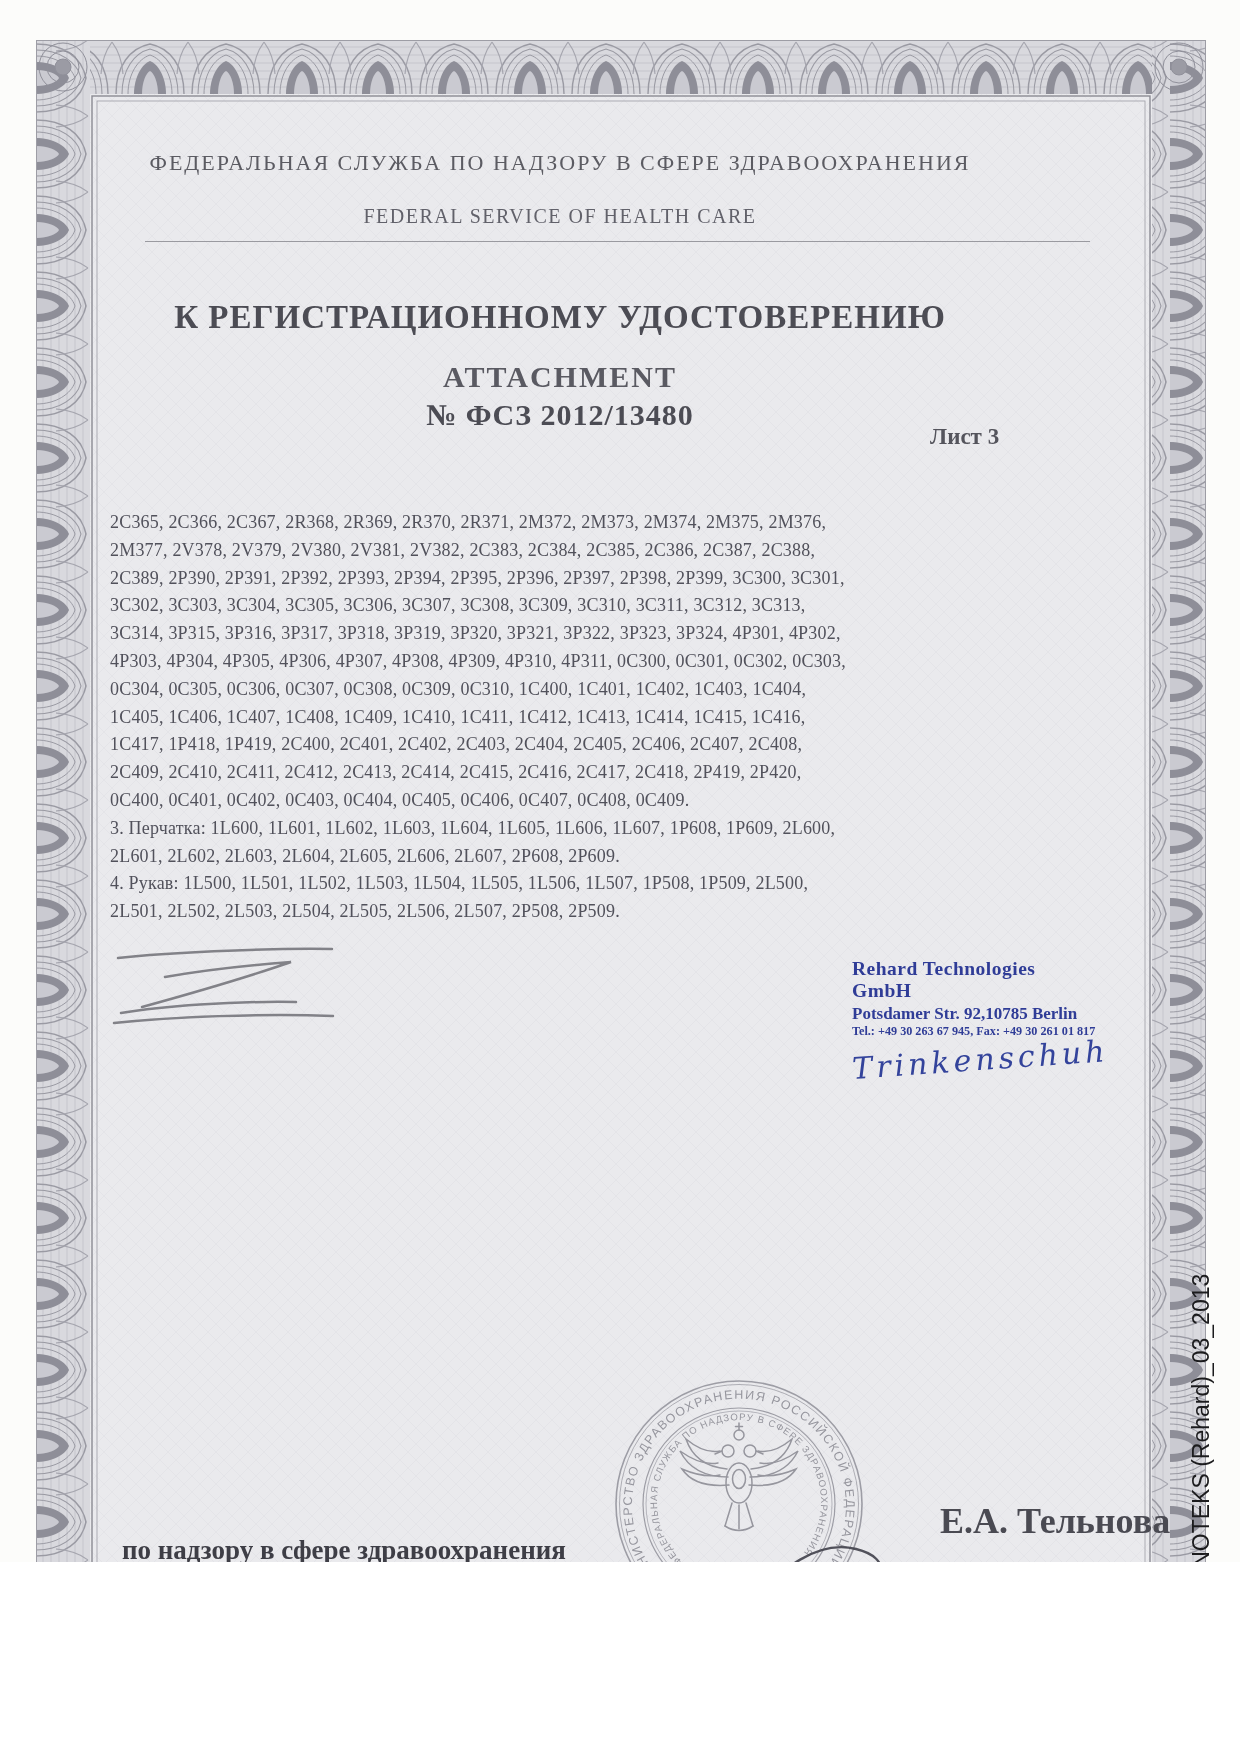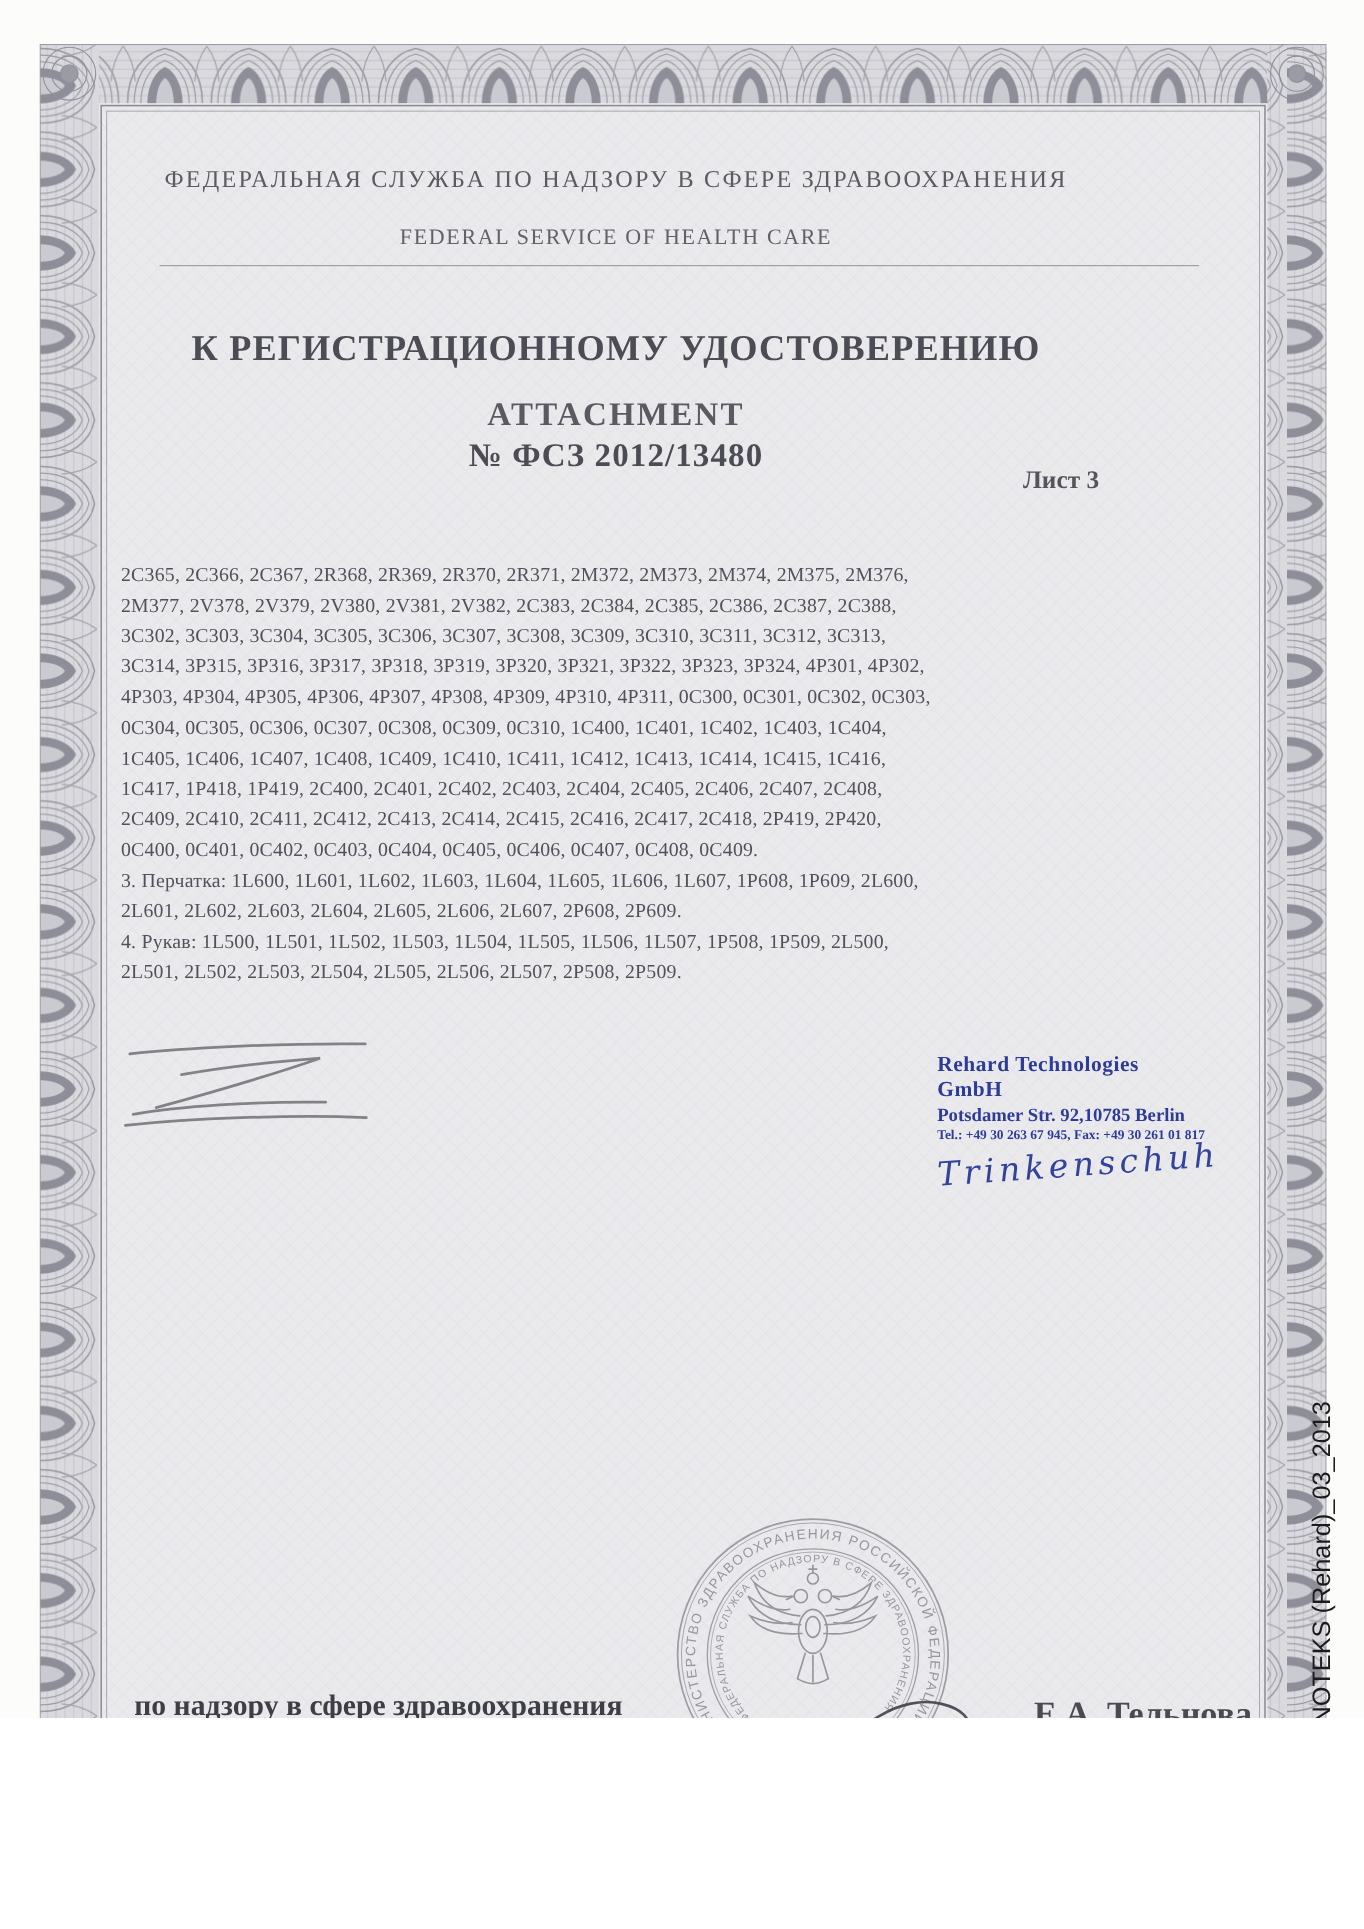--- a/index.html
+++ b/index.html
@@ -22,21 +22,21 @@
     letter-spacing:0.2px;color:#51515b;}
   .body-text div{white-space:nowrap;}
   .stamp{left:852px;top:958px;width:228px;line-height:1.15;}
   .stamp .l1{font-size:19.5px;font-weight:bold;letter-spacing:0.5px;}
   .stamp .l2{display:flex;justify-content:flex-start;font-size:17px;font-weight:bold;margin-top:1px;}
   .stamp .l3{font-size:12.2px;font-weight:bold;margin-top:1px;white-space:nowrap;}
   .handnote{left:852px;top:1042px;font-size:30px;font-style:italic;color:#33439b;
     letter-spacing:4px;transform:rotate(-4deg);font-family:"DejaVu Serif", serif;}
   .sig-pos{left:122px;top:1528px;font-size:27px;font-weight:bold;color:#3e3e46;line-height:44px;}
   .sig-date{left:132px;top:1616px;font-size:24px;font-weight:bold;color:#3e3e46;}
-  .sig-name{left:940px;top:1540px;font-size:31px;font-weight:bold;color:#4a4a52;}
+  .sig-name{left:940px;top:1500px;font-size:36px;font-weight:bold;color:#4a4a52;}
   .serial{left:1028px;top:1628px;font-size:27px;letter-spacing:4px;color:#97979f;}
   .side-label{
     left:1188px;top:1712px;transform:rotate(-90deg);transform-origin:0 0;
     font-family:"Liberation Sans", sans-serif;font-size:23px;color:#1b1b1d;white-space:nowrap;
   }
   .page-edge{left:0;top:1744px;width:1240px;height:10px;background:#e6e6e3;border-top:1px solid #c9c9c6;}
 </style>
 </head>
 <body>
 
@@ -114,20 +114,21 @@
   <div class="abs rule"></div>
 
   <div class="centerblock title2">К РЕГИСТРАЦИОННОМУ УДОСТОВЕРЕНИЮ</div>
   <div class="centerblock attach">ATTACHMENT</div>
   <div class="centerblock attach-num">№ ФСЗ 2012/13480</div>
   <div class="abs sheet">Лист 3</div>
 
   <div class="abs body-text">
     <div>2C365, 2C366, 2C367, 2R368, 2R369, 2R370, 2R371, 2M372, 2M373, 2M374, 2M375, 2M376,</div>
     <div>2M377, 2V378, 2V379, 2V380, 2V381, 2V382, 2C383, 2C384, 2C385, 2C386, 2C387, 2C388,</div>
+    <div>2C389, 2P390, 2P391, 2P392, 2P393, 2P394, 2P395, 2P396, 2P397, 2P398, 2P399, 3C300, 3C301,</div>
     <div>3C302, 3C303, 3C304, 3C305, 3C306, 3C307, 3C308, 3C309, 3C310, 3C311, 3C312, 3C313,</div>
     <div>3C314, 3P315, 3P316, 3P317, 3P318, 3P319, 3P320, 3P321, 3P322, 3P323, 3P324, 4P301, 4P302,</div>
     <div>4P303, 4P304, 4P305, 4P306, 4P307, 4P308, 4P309, 4P310, 4P311, 0C300, 0C301, 0C302, 0C303,</div>
     <div>0C304, 0C305, 0C306, 0C307, 0C308, 0C309, 0C310, 1C400, 1C401, 1C402, 1C403, 1C404,</div>
     <div>1C405, 1C406, 1C407, 1C408, 1C409, 1C410, 1C411, 1C412, 1C413, 1C414, 1C415, 1C416,</div>
     <div>1C417, 1P418, 1P419, 2C400, 2C401, 2C402, 2C403, 2C404, 2C405, 2C406, 2C407, 2C408,</div>
     <div>2C409, 2C410, 2C411, 2C412, 2C413, 2C414, 2C415, 2C416, 2C417, 2C418, 2P419, 2P420,</div>
     <div>0C400, 0C401, 0C402, 0C403, 0C404, 0C405, 0C406, 0C407, 0C408, 0C409.</div>
     <div>3. Перчатка: 1L600, 1L601, 1L602, 1L603, 1L604, 1L605, 1L606, 1L607, 1P608, 1P609, 2L600,</div>
     <div>2L601, 2L602, 2L603, 2L604, 2L605, 2L606, 2L607, 2P608, 2P609.</div>

